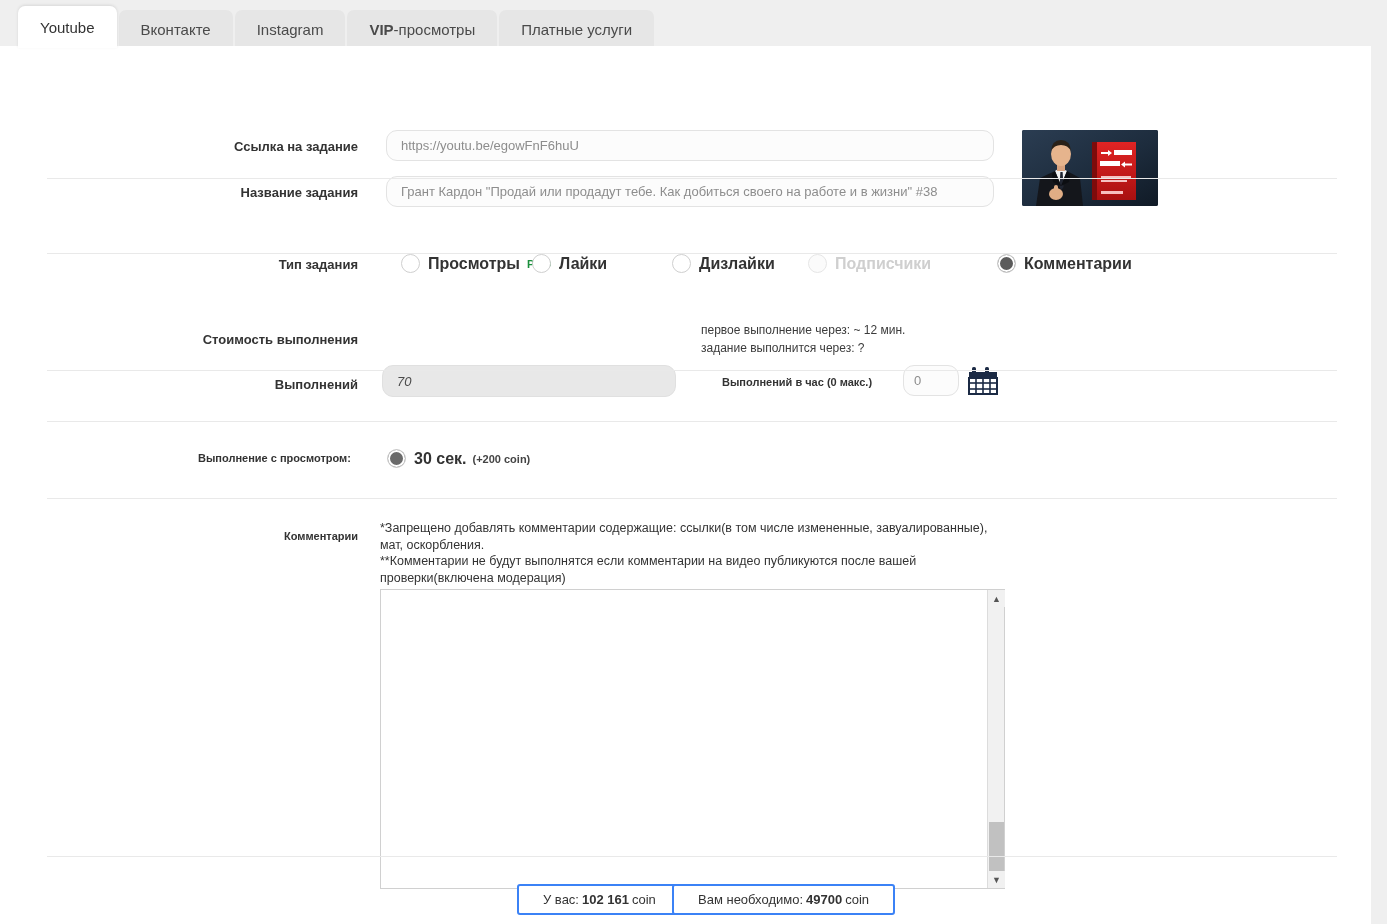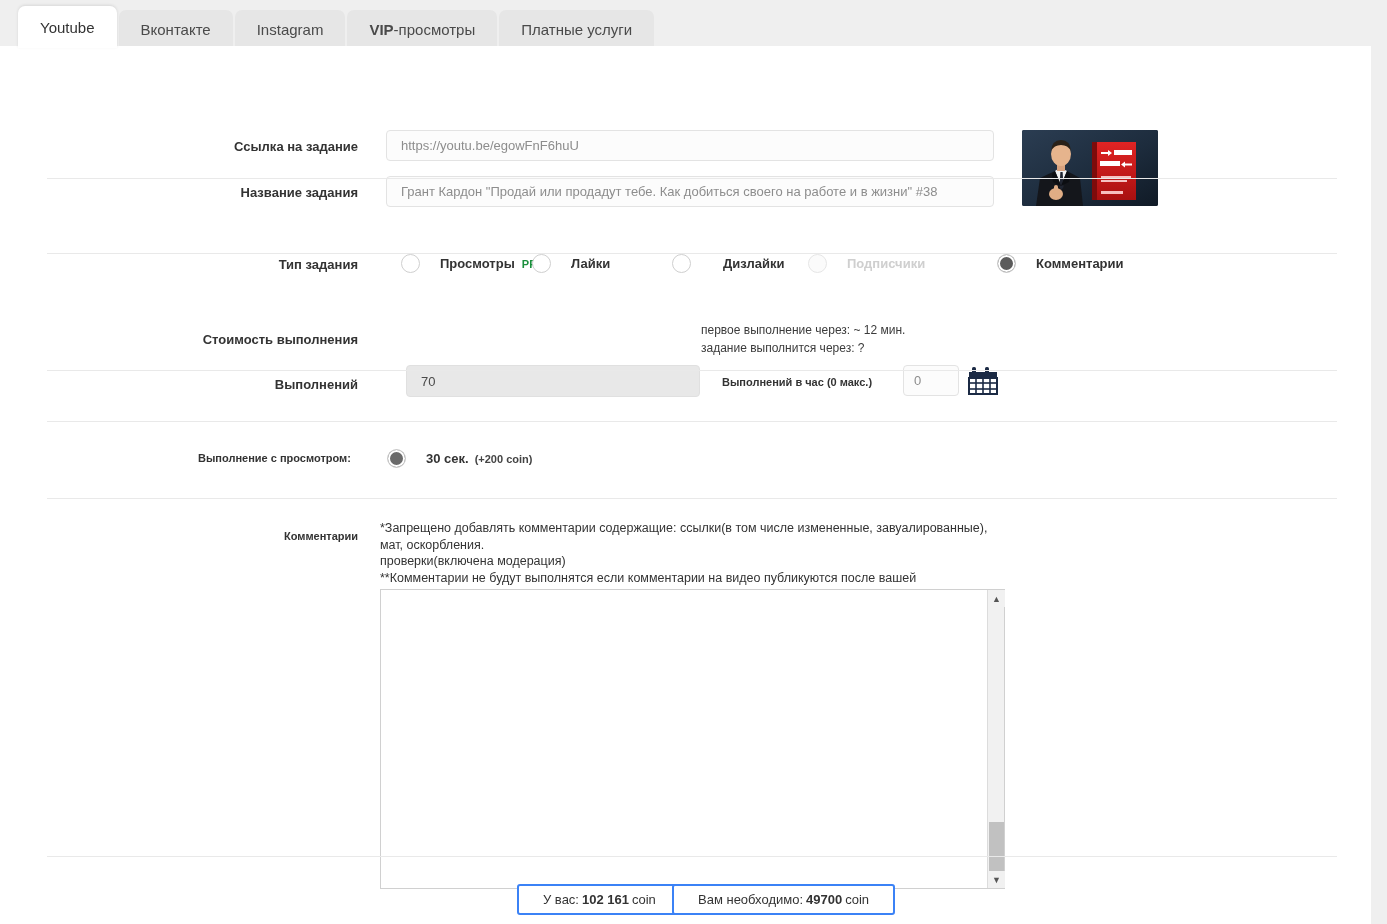--- a/index.html
+++ b/index.html
@@ -76,21 +76,21 @@
     font-size: 13px;
     font-weight: bold;
     color: #333;
     text-align: right;
     white-space: nowrap;
   }
 
   .inp {
     position: absolute;
     border: 1px solid #e3e3e3;
-    border-radius: 4px;
+    border-radius: 11px;
     background: #fcfcfc;
     font-family: "Liberation Sans", sans-serif;
     font-size: 13px;
     color: #8d8d8d;
     padding: 0 14px;
     outline: none;
   }
   .inp.grayfill {
     background: #e8e8e8;
     color: #4a4a4a;
@@ -128,24 +128,23 @@
   }
   .radio.checked {
     background: #6b6b6b;
     border: 1px solid #d2d2d2;
     box-shadow: inset 0 0 0 2px #fff;
   }
   .radio.checked.dark {
     background: #5b5b5b;
   }
   .radio-label {
-    font-size: 13px;
+    font-size: 16px;
     font-weight: bold;
     color: #333;
-    margin-left: 12px;
   }
   .radio-item.disabled .radio { border-color: #e6e6e6; background:#fbfbfb; }
   .radio-item.disabled .radio-label { color: #cfcfcf; font-weight: bold; }
   .pro-badge {
     font-size: 11px;
     font-weight: bold;
     color: #1a8f3c;
     margin-left: 7px;
     letter-spacing: .2px;
   }
@@ -343,41 +342,41 @@
       <span class="radio"></span>
       <span class="radio-label">Просмотры</span>
       <span class="pro-badge">PRO</span>
     </div>
 
     <div class="radio-item" style="left:532px; top:208px;">
       <span class="radio"></span>
       <span class="radio-label">Лайки</span>
     </div>
 
-    <div class="radio-item" style="left:672px; top:208px;gap:12px;">
+    <div class="radio-item" style="left:672px; top:208px;">
       <span class="radio"></span>
       <span class="radio-label">Дизлайки</span>
     </div>
 
     <div class="radio-item disabled" style="left:808px; top:208px;">
       <span class="radio"></span>
       <span class="radio-label">Подписчики</span>
     </div>
 
     <div class="radio-item" style="left:997px; top:208px;">
       <span class="radio checked dark"></span>
       <span class="radio-label">Комментарии</span>
     </div>
 
     <div class="divider" style="top:207px;"></div>
 
     <div class="row-label" style="left:150px; top:286px; width:208px;">Стоимость выполнения</div>
 
     <div class="row-label" style="left:150px; top:331px; width:208px;">Выполнений</div>
-    <input class="inp grayfill" style="left: 406px; top: 319px; width: 294px; height: 32px;" value="70">
+    <input class="inp grayfill" style="left: 382px; top: 319px; width: 294px; height: 32px; font-style: italic;" value="70">
 
     <div class="note" style="left:701px; top:277px;">первое выполнение через: ~ 12 мин.</div>
     <div class="note" style="left:701px; top:295px;">задание выполнится через: ?</div>
 
     <div class="hr-label" style="left:722px; top:330px;">Выполнений в час (0 макс.)</div>
     <input class="inp" style="left: 903px; top: 319px; width: 56px; height: 31px; padding: 0px 10px;" value="0">
 
     <div class="cal-icon">
       <svg width="30" height="32" viewBox="0 0 30 32">
         <rect x="4" y="3" width="4" height="7" rx="1.6" fill="#1b2a44"></rect>
@@ -404,22 +403,22 @@
     </div>
 
     <div class="divider" style="top:375px;"></div>
     <div class="divider" style="top:452px;"></div>
 
     <div class="hr-label" style="left:284px; top:484px;">Комментарии</div>
 
     <div class="cm-note">
       <div>*Запрещено добавлять комментарии содержащие: ссылки(в том числе измененные, завуалированные),</div>
       <div>мат, оскорбления.</div>
+      <div>**Комментарии не будут выполнятся если комментарии на видео публикуются после вашей</div>
       <div>проверки(включена модерация)</div>
-      <div>**Комментарии не будут выполнятся если комментарии на видео публикуются после вашей</div>
     </div>
 
     <div class="ta-wrap">
       <textarea class="ta-area" placeholder="" style=""></textarea>
       <div class="sb">
         <div class="sb-arrow up">▲</div>
         <div class="sb-thumb"></div>
         <div class="sb-arrow down">▼</div>
       </div>
     </div>

